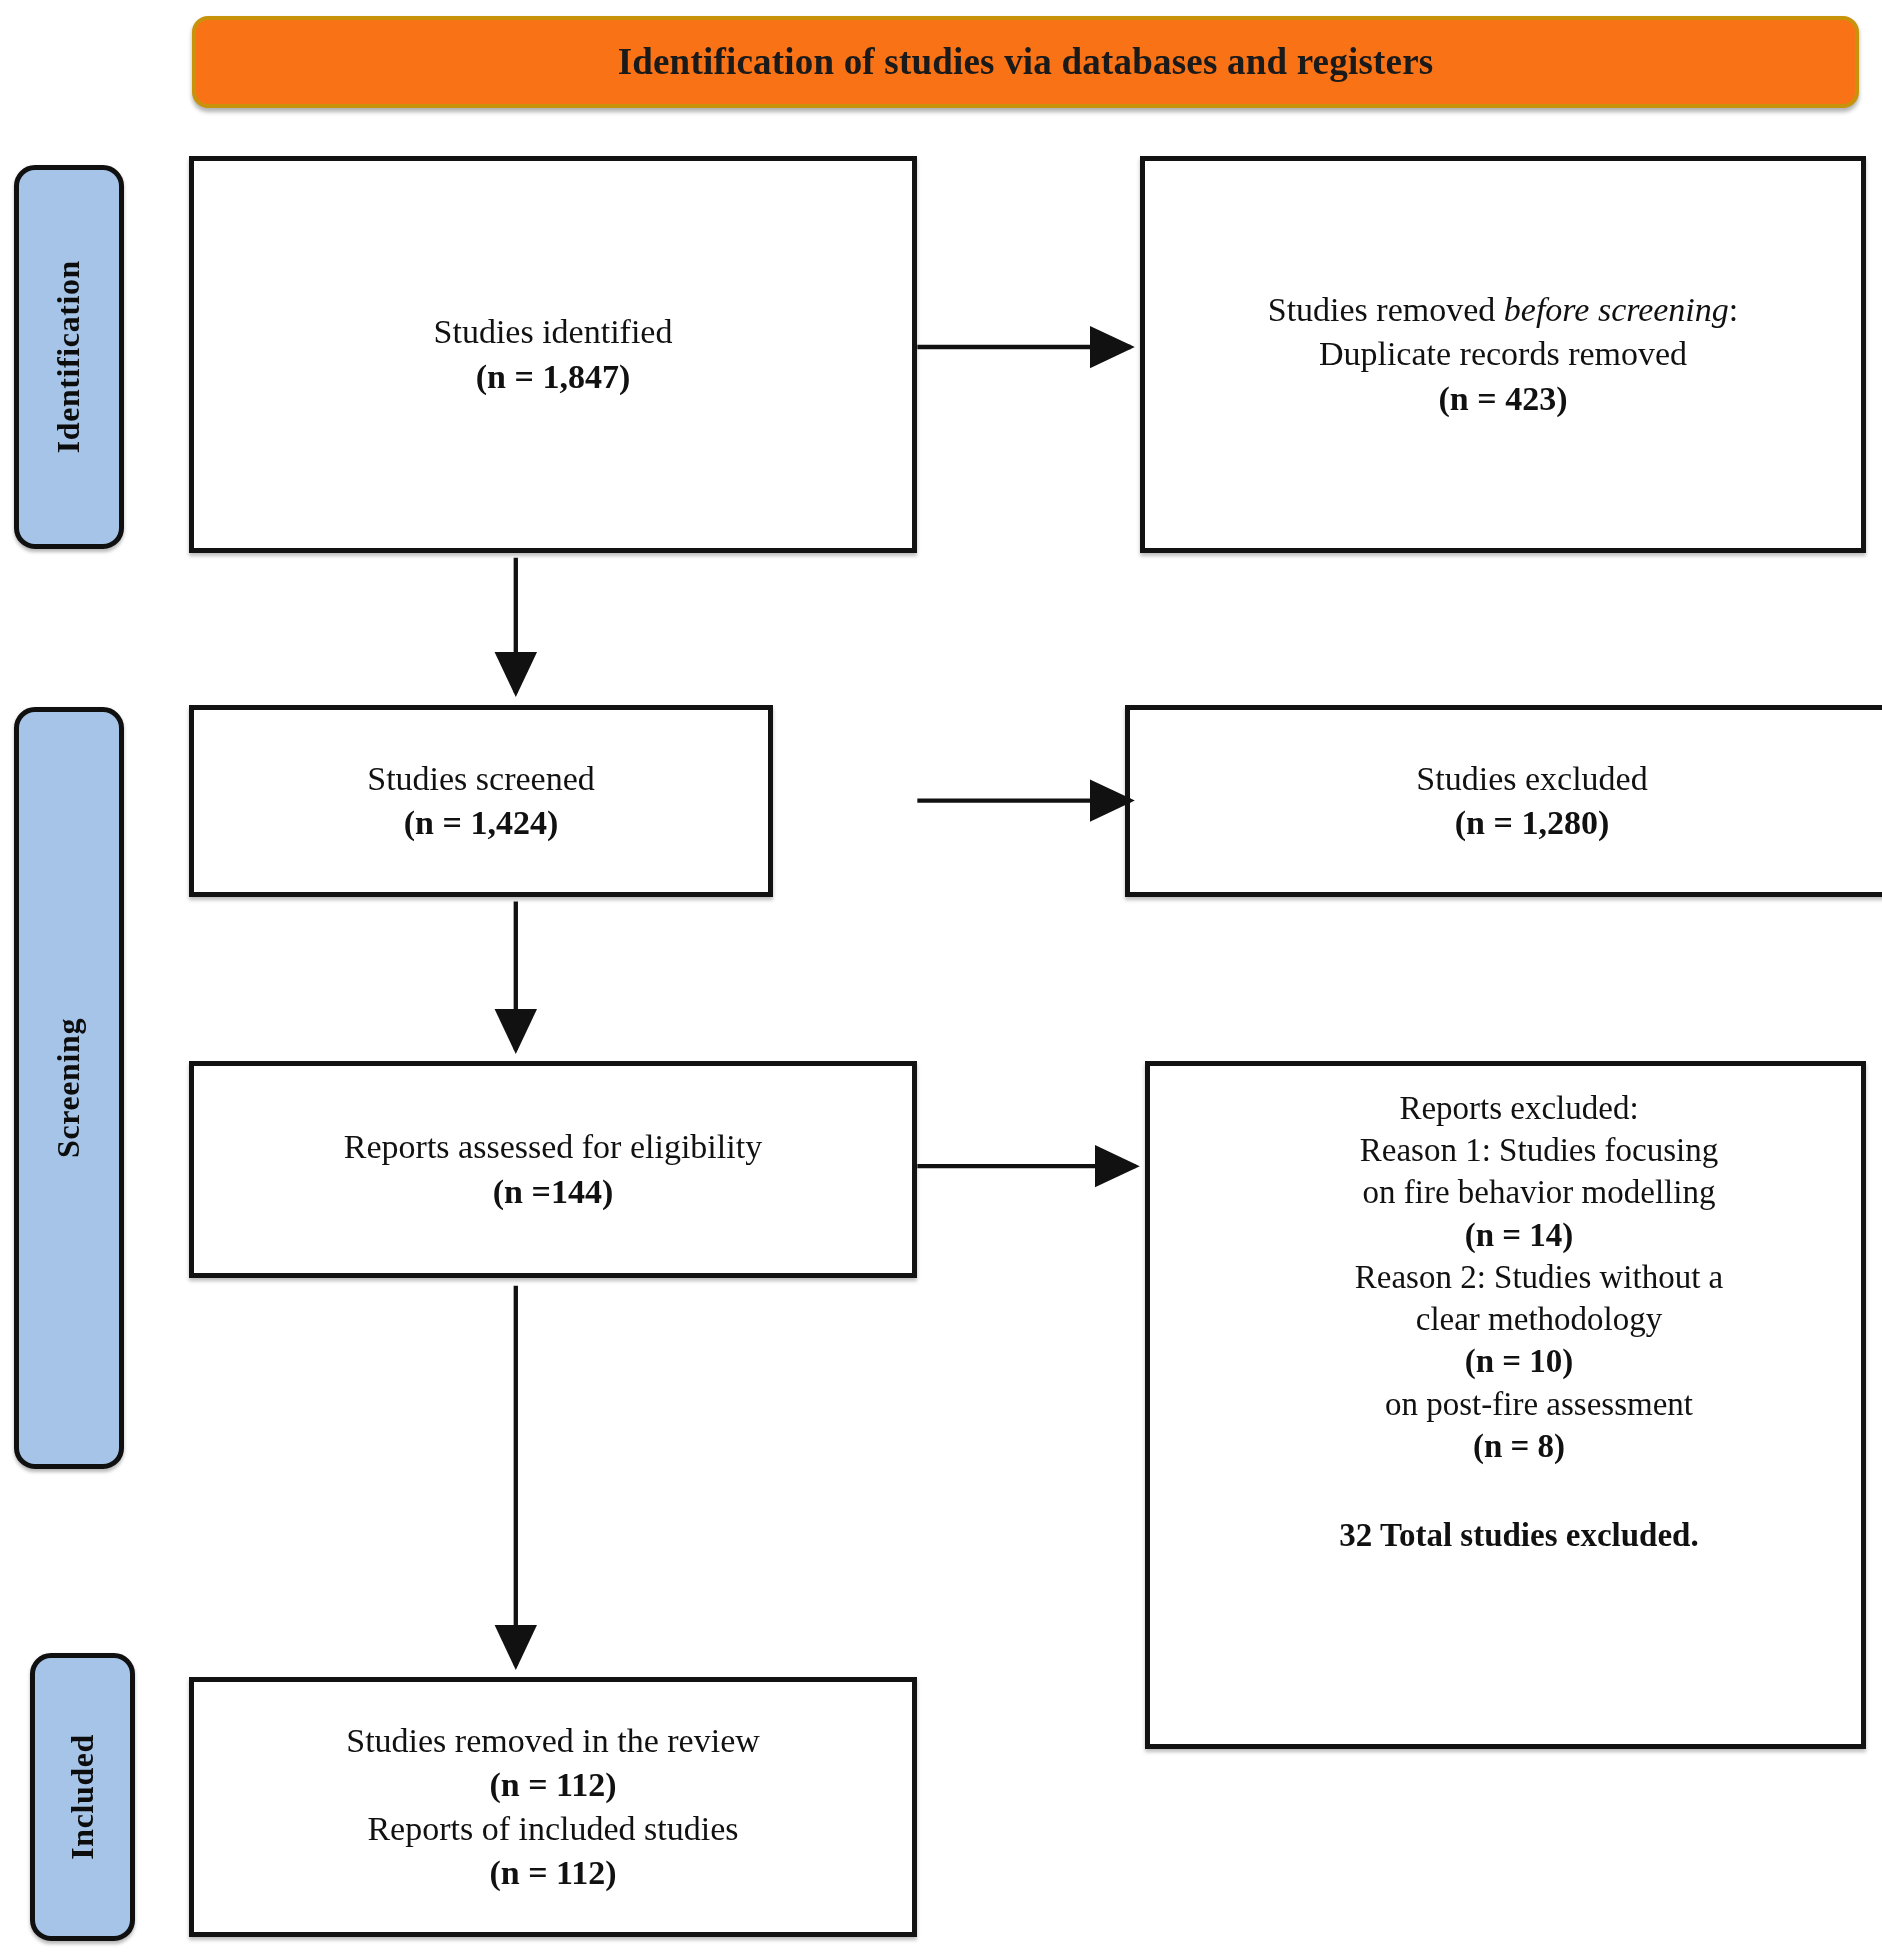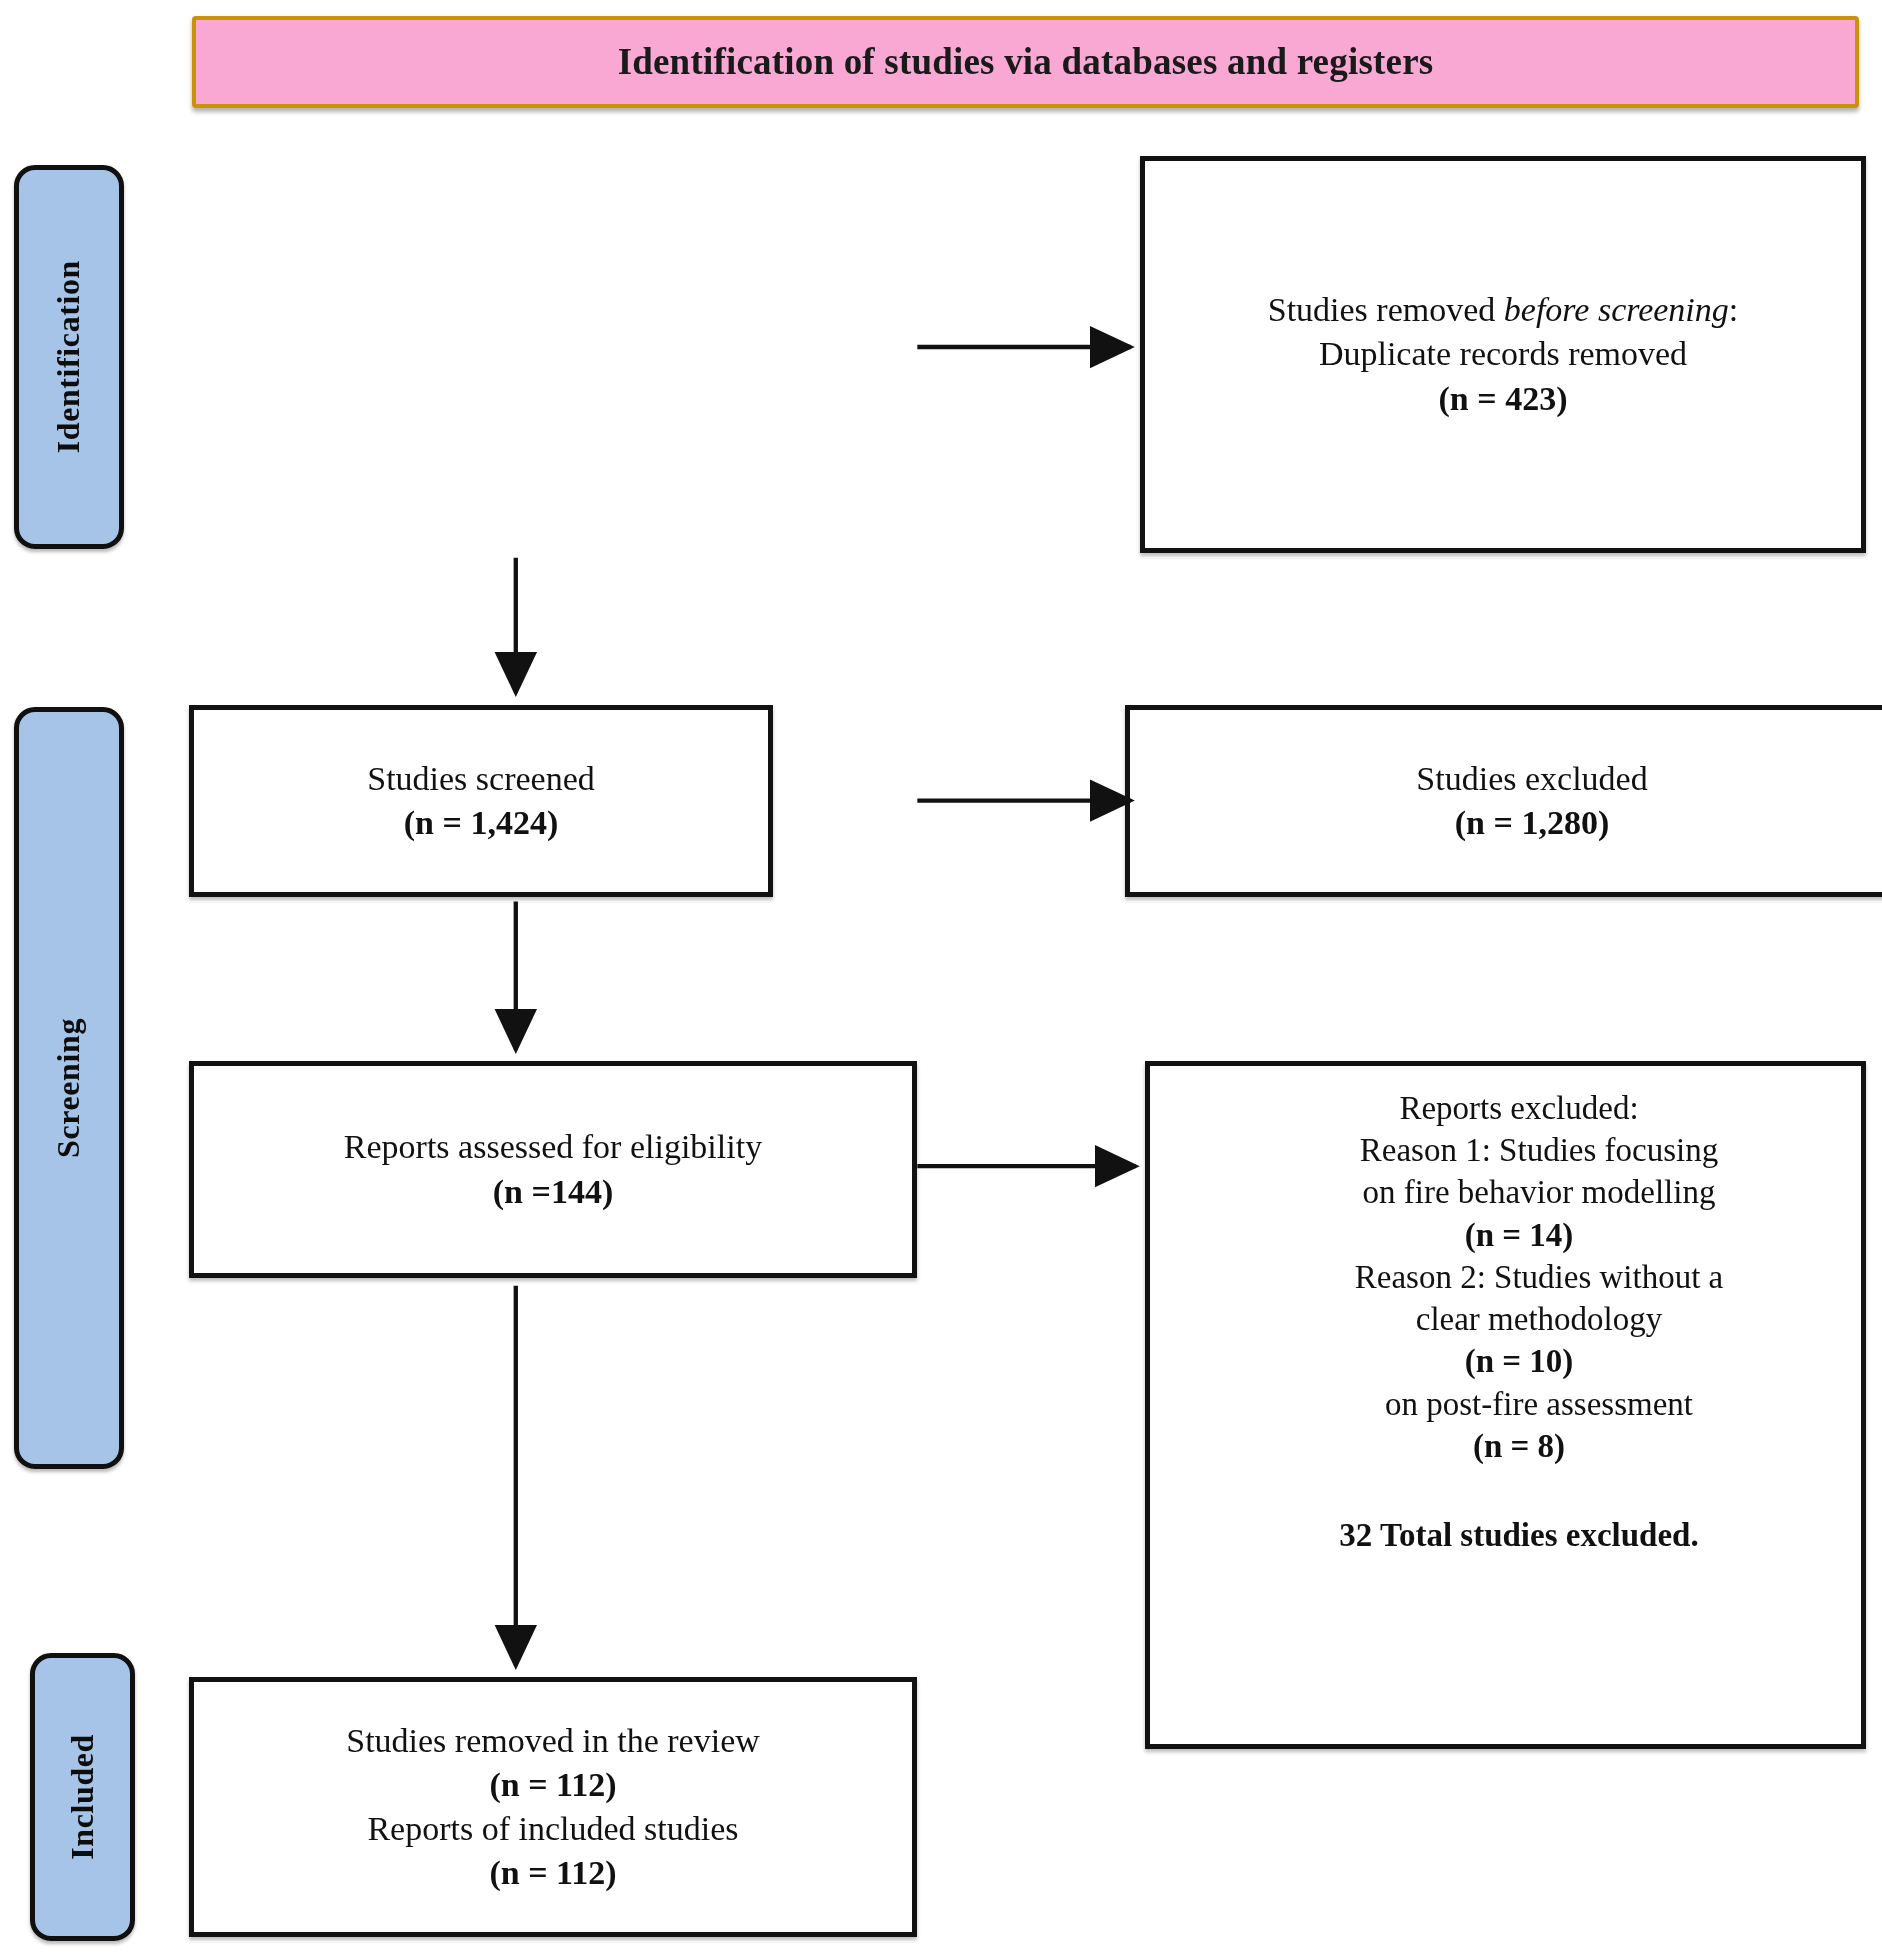--- a/index.html
+++ b/index.html
@@ -21,23 +21,23 @@
     overflow: hidden;
   }
 
   
   .header-banner {
     position: absolute;
     left: 192px;
     top: 16px;
     width: 1667px;
     height: 92px;
-    background: #f9a8d4;
+    background: #f97316;
     border: 4.3px solid #c8920a;
-    border-radius: 4px;
+    border-radius: 16px;
     box-sizing: border-box;
     display: flex;
     align-items: center;
     justify-content: center;
     box-shadow: 0 3.1px 4.3px rgba(0,0,0,0.30);
     font-family: Liberation Serif, serif;
   }
   .header-title {
     font-size: 37px;
     font-weight: bold;
@@ -137,20 +137,24 @@
   <div class="stage-rail" id="rail-identification">
     <span class="stage-text">Identification</span>
   </div>
   <div class="stage-rail" id="rail-screening">
     <span class="stage-text">Screening</span>
   </div>
   <div class="stage-rail" id="rail-included">
     <span class="stage-text">Included</span>
   </div>
 
+  <div class="flow-box centered" id="box-identified">
+    <div class="box-line">Studies identified</div>
+    <div class="box-line bold">(n = 1,847)</div>
+  </div>
 
   <div class="flow-box centered" id="box-removed">
     <div class="box-line"><span>Studies removed </span><em>before screening</em><span>:</span></div>
     <div class="box-line">Duplicate records removed</div>
     <div class="box-line bold">(n = 423)</div>
   </div>
 
   <div class="flow-box centered" id="box-screened">
     <div class="box-line">Studies screened</div>
     <div class="box-line bold">(n = 1,424)</div>

